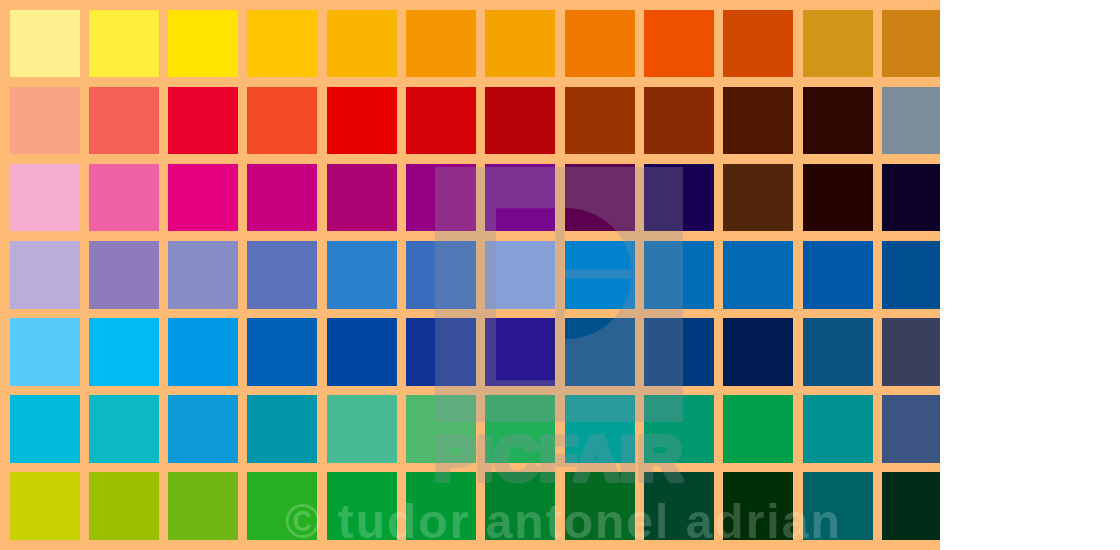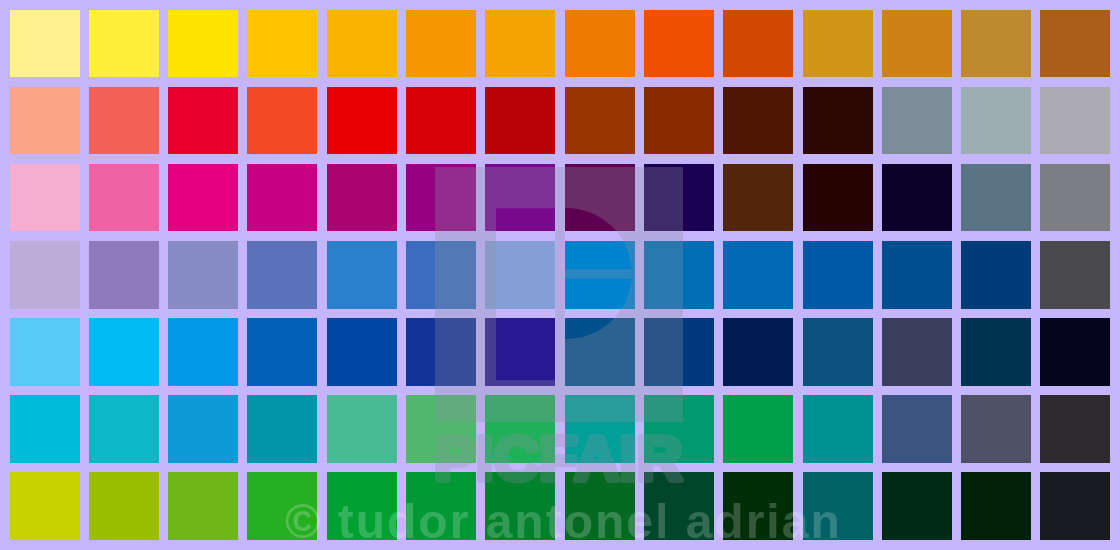--- a/index.html
+++ b/index.html
@@ -1,19 +1,19 @@
 <!DOCTYPE html>
 <html><head>
 <meta charset="utf-8">
 <title>Colour Swatch Grid</title>
 <style>
   html,body{margin:0;padding:0;background:#ffffff;}
   body{width:1120px;height:550px;overflow:hidden;
        font-family:"Liberation Sans",sans-serif;-webkit-font-smoothing:antialiased;}
-  #stage{position:relative;width:1120px;height:550px;background:#c4b5fd;overflow:hidden;}
+  #stage{position:relative;width:940px;height:550px;background:#fdba74;overflow:hidden;}
   #swatch-grid{position:absolute;inset:0;}
   .swatch{position:absolute;}
   #watermark-layer{position:absolute;left:0;top:0;width:1120px;height:550px;pointer-events:none;}
   #watermark-layer svg{display:block;}
 </style>
 </head>
 <body>
 
 <div id="stage">
 

